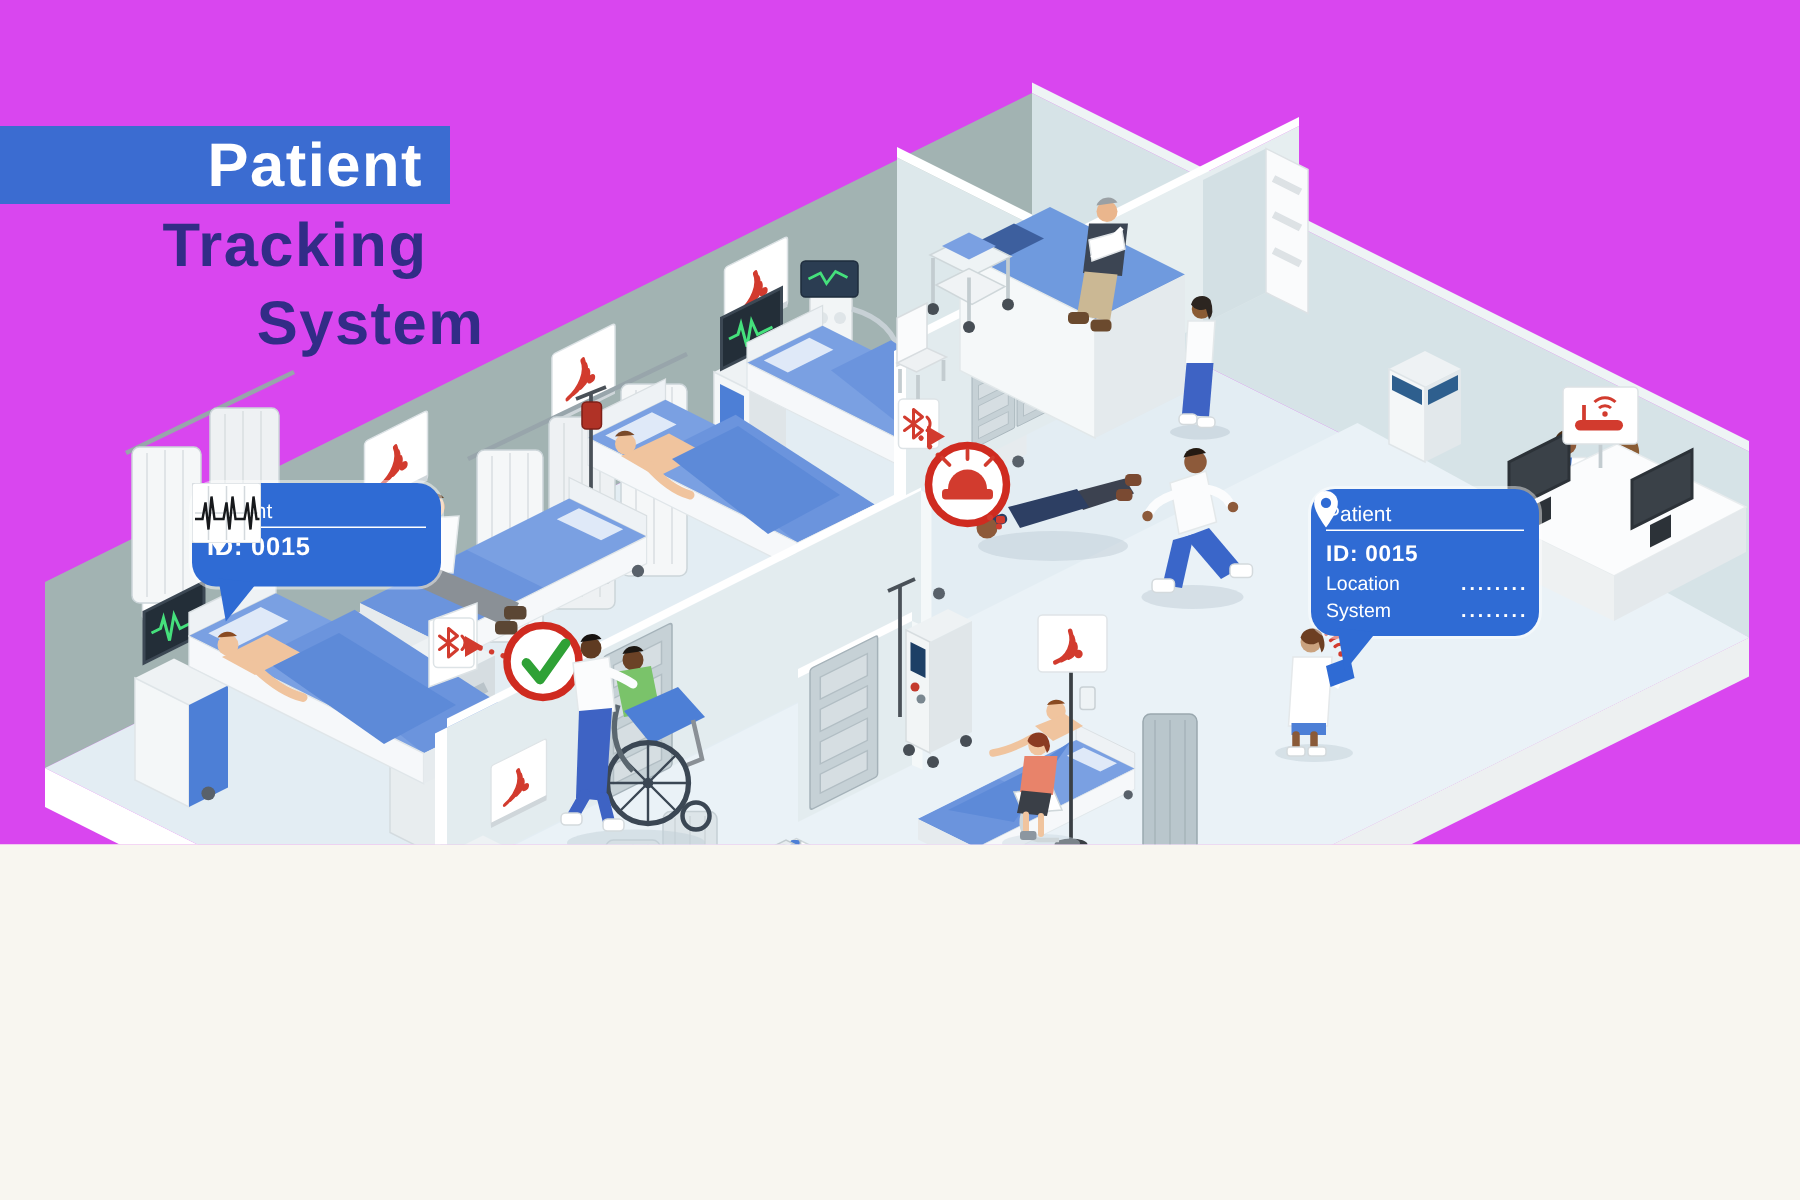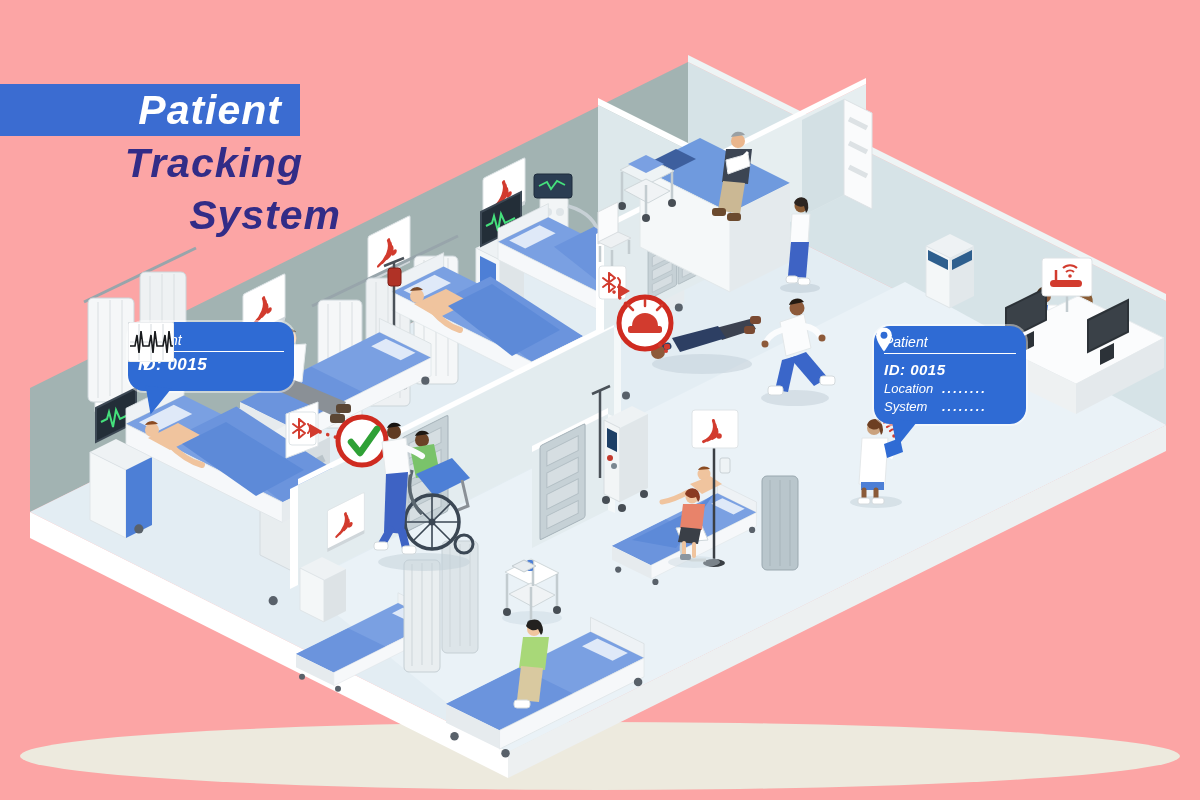--- a/index.html
+++ b/index.html
@@ -1,43 +1,43 @@
 <!DOCTYPE html>
 <html style="--accent-blue: #3b6cd1; --card-blue: #2f6bd4; --title-navy: #322c87; --alert-red: #d23b2e; --ok-green: #2fa136; --mattress-blue: #7aa0e2; --wall-green-gray: #a2b3b2; --wall-light-blue: #d6e3e7; --floor-blue: #e3edf3;"><head>
 <meta charset="utf-8">
 <style>
   html,body{margin:0;padding:0;background:#f8f6f0;}
-  .stage{position:relative;width:1200px;height:800px;background:#fca5a5;overflow:hidden;
-         font-family:"Liberation Sans",sans-serif;font-style:italic;}
+  .stage{position:relative;width:1200px;height:563px;background:#d946ef;overflow:hidden;
+         font-family:"Liberation Sans",sans-serif;}
   .stage svg{position:absolute;left:0;top:0;}
   
   .title-banner{position:absolute;left:0;top:84px;width:300px;height:52px;
     background:var(--accent-blue,#3b6cd1);color:#fff;display:flex;align-items:center;
     justify-content:flex-end;padding-right:18px;box-sizing:border-box;
     font-size:41px;font-weight:bold;letter-spacing:1px;}
   .title-line{position:absolute;width:285px;text-align:right;color:var(--title-navy,#322c87);
-    font-size:41px;font-weight:bold;letter-spacing:1px;padding-left:18px;}
+    font-size:41px;font-weight:bold;letter-spacing:1px;}
   .title-line.l2{top:140px;left:0;}
   .title-line.l3{top:192px;left:0;margin-left:38px;}
   
   .card{position:absolute;background:var(--card-blue,#2f6bd4);color:#fff;border-radius:16px;
     box-shadow:0 0 0 2px rgba(255,255,255,.45);}
   .card:after{content:"";position:absolute;left:16px;bottom:-24px;width:0;height:0;
     border-left:8px solid transparent;border-right:18px solid transparent;
     border-top:28px solid var(--card-blue,#2f6bd4);transform:rotate(6deg);}
   .card-left{left:128px;top:322px;width:146px;padding:10px 10px 10px 10px;display:flex;gap:8px;}
   .card-left .pin{flex:0 0 36px;}
   .card-left .col{flex:1;min-width:0;}
   .card-label{font-size:14px;border-bottom:1.5px solid #fff;padding-bottom:3px;margin-bottom:3px;}
   .card-id{font-size:17px;font-weight:bold;letter-spacing:.5px;}
   .thumbs{display:flex;gap:5px;margin-top:6px;}
   .card-right{left:874px;top:326px;width:132px;padding:8px 10px 10px 10px;}
   .card-right .hdr{display:flex;align-items:flex-start;gap:6px;}
   .card-right .hdr .card-label{flex:1;}
-  .card-right .row{display:flex;font-size:13px;margin-top:3px;line-height:15px;}
+  .card-right .row{display:flex;font-size:13px;margin-top:3px;line-height:15px;gap:32px;}
   .card-right .row .lab{flex:0 0 58px;}
   .card-right .dots{letter-spacing:2px;font-weight:bold;}
   .card-right .card-id{font-size:15px;margin-top:4px;margin-bottom:2px;}
 </style>
 </head>
 <body>
 
 <div class="stage">
 
 <svg width="1200" height="800" viewBox="0 0 1200 800">

